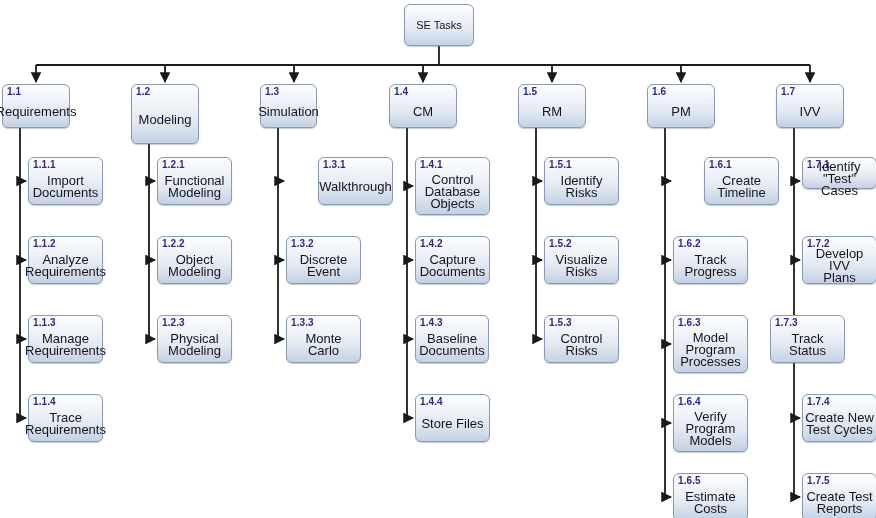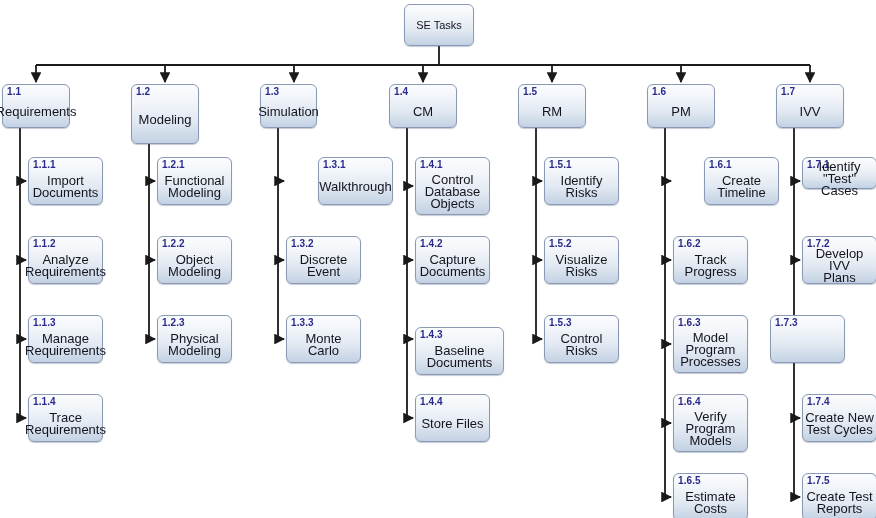--- a/index.html
+++ b/index.html
@@ -196,21 +196,21 @@
       <div class="wbs">1.4.1</div>
       <div class="title">Control
 Database
 Objects</div>
     </div>
     <div class="node" style="left: 415px; top: 236px; width: 75px; height: 48px;">
       <div class="wbs">1.4.2</div>
       <div class="title">Capture
 Documents</div>
     </div>
-    <div class="node" style="left: 415px; top: 315px; width: 89px; height: 48px; margin-top: 12px;">
+    <div class="node" style="left: 415px; top: 315px; width: 74px; height: 48px;">
       <div class="wbs">1.4.3</div>
       <div class="title">Baseline
 Documents</div>
     </div>
     <div class="node" style="left: 415px; top: 394px; width: 75px; height: 48px;">
       <div class="wbs">1.4.4</div>
       <div class="title">Store Files</div>
     </div>
     <div class="node" style="left: 518px; top: 84px; width: 68px; height: 44px;">
       <div class="wbs">1.5</div>
@@ -269,20 +269,21 @@
       <div class="title">Identify "Test"
 Cases</div>
     </div>
     <div class="node" style="left: 802px; top: 236px; width: 75px; height: 48px;">
       <div class="wbs">1.7.2</div>
       <div class="title">Develop IVV
 Plans</div>
     </div>
     <div class="node" style="left: 770px; top: 315px; width: 75px; height: 48px;">
       <div class="wbs">1.7.3</div>
+      <div class="title">Track Status</div>
     </div>
     <div class="node" style="left: 802px; top: 394px; width: 75px; height: 48px;">
       <div class="wbs">1.7.4</div>
       <div class="title">Create New
 Test Cycles</div>
     </div>
     <div class="node" style="left: 802px; top: 473px; width: 75px; height: 48px;">
       <div class="wbs">1.7.5</div>
       <div class="title">Create Test
 Reports</div>

